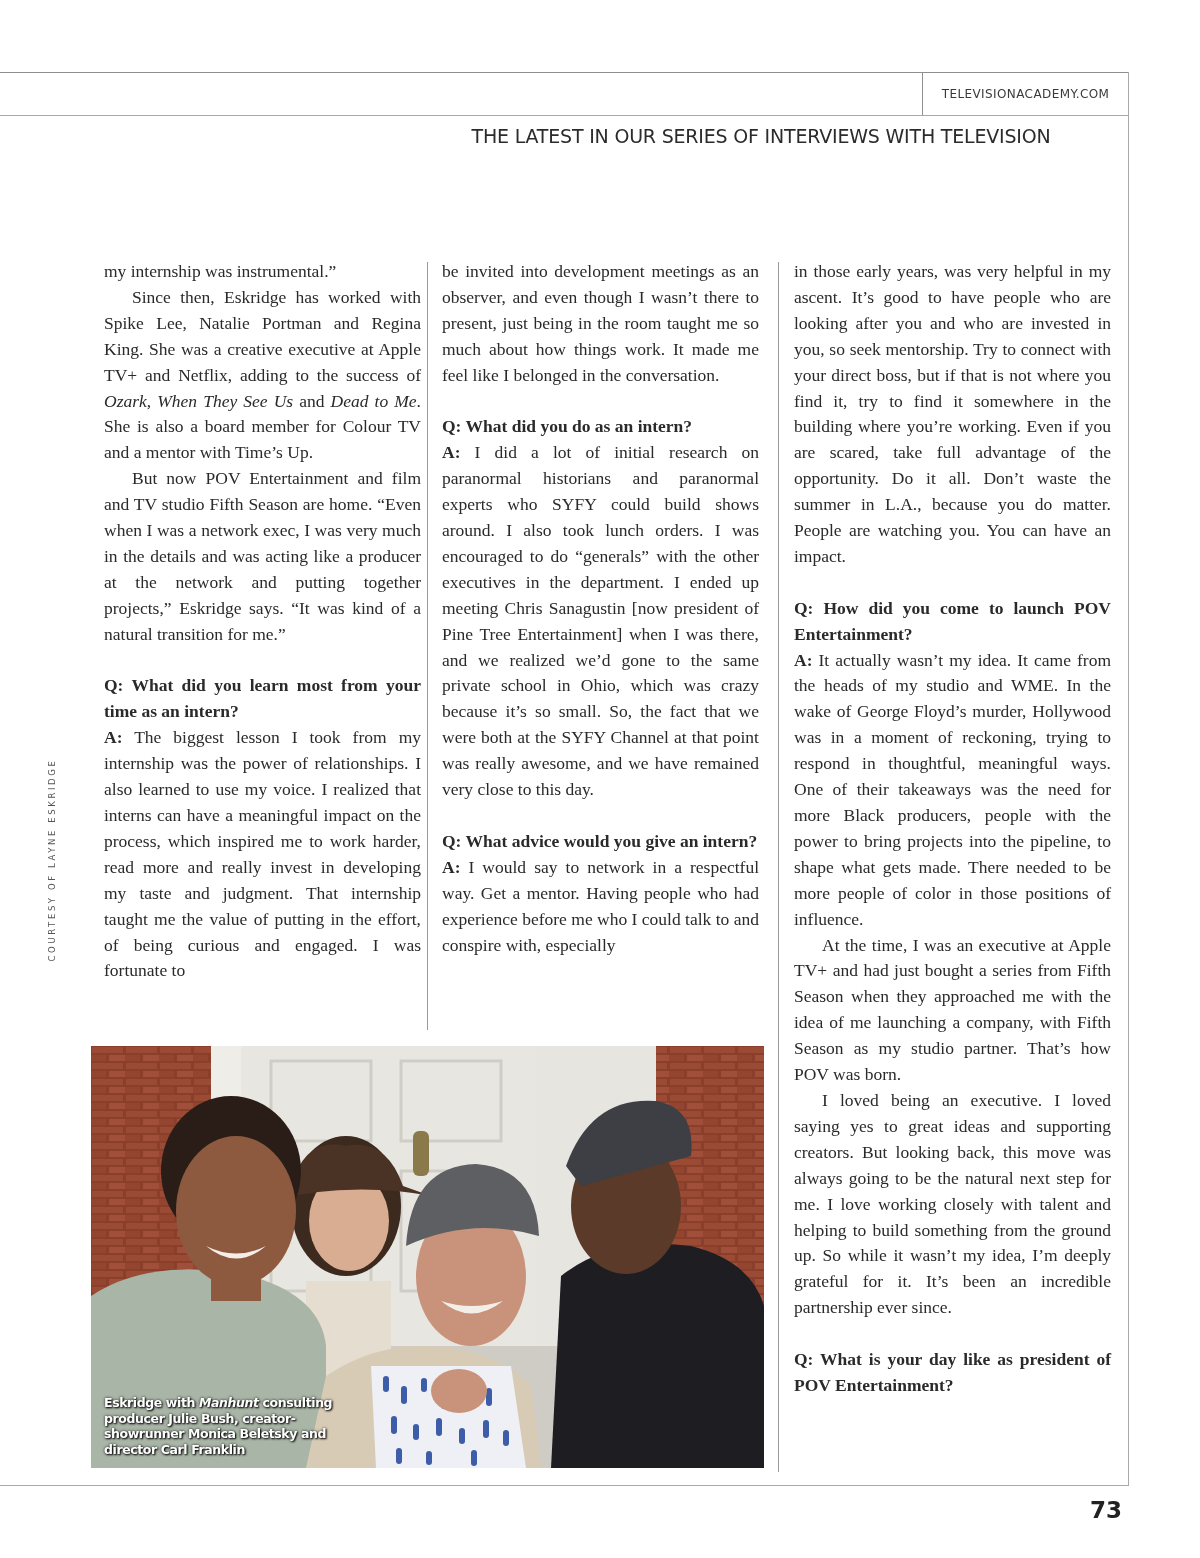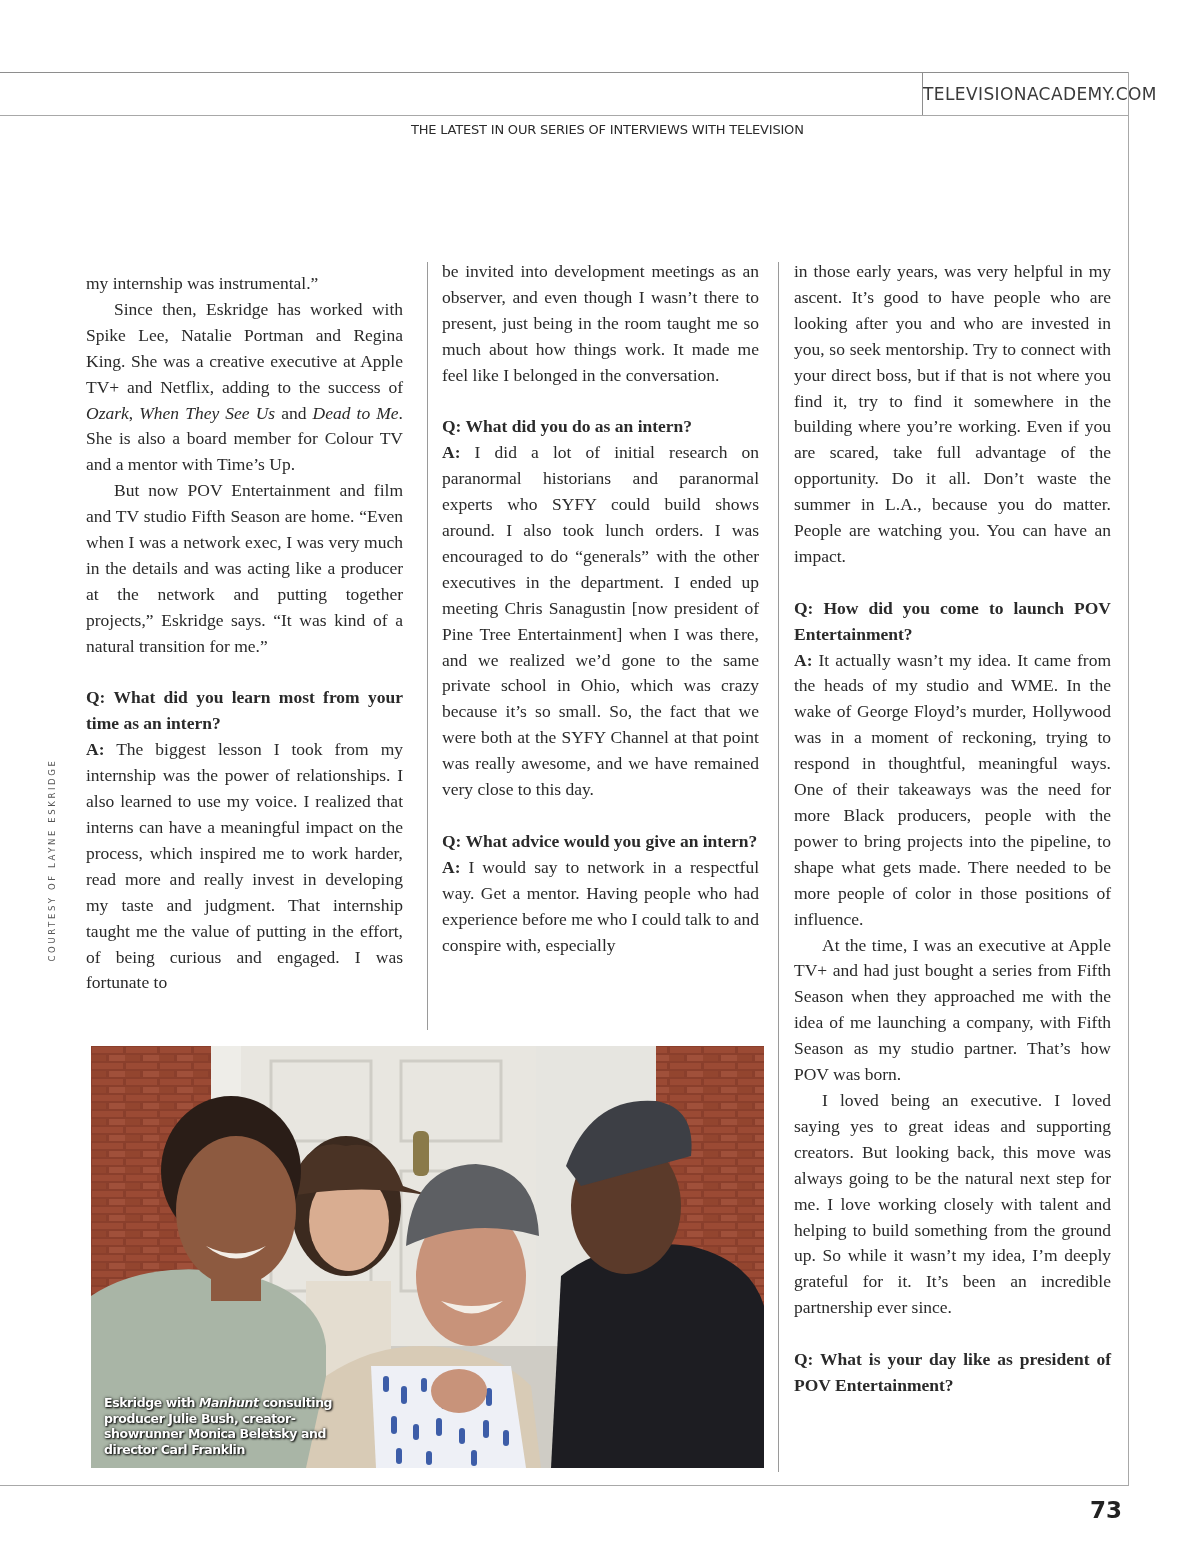--- a/index.html
+++ b/index.html
@@ -2,29 +2,29 @@
 <html><head>
 <meta charset="utf-8">
 <style>
   html, body { margin: 0; padding: 0; background: #ffffff; }
   body { width: 1200px; height: 1558px; position: relative; overflow: hidden; font-family: "Liberation Serif", serif; color: #2a2a2a; }
   .rule-top { position: absolute; left: 0; top: 72px; width: 1129px; height: 1px; background: #8e8e8e; }
   .rule-head { position: absolute; left: 0; top: 115px; width: 1129px; height: 1px; background: #a8a8a8; }
   .frame-right { position: absolute; left: 1128px; top: 72px; width: 1px; height: 1414px; background: #a8a8a8; }
   .frame-bottom { position: absolute; left: 0; top: 1485px; width: 1129px; height: 1px; background: #a8a8a8; }
   .site-divider { position: absolute; left: 922px; top: 72px; width: 1px; height: 43px; background: #8e8e8e; }
-  .site-url { position: absolute; left: 923px; top: 72px; width: 205px; height: 43px; line-height: 44px; text-align: center; font-family: "DejaVu Sans", sans-serif; font-size: 17px; letter-spacing: 0.4px; color: #3a3a3a; }
-  .deck { position: absolute; right: 89px; top: 117px; width: 700px; text-align: left; font-family: "DejaVu Sans", sans-serif; font-size: 13px; line-height: 26px; color: #2b2b2b; letter-spacing: -0.2px; }
+  .site-url { position: absolute; left: 923px; top: 72px; width: 205px; height: 43px; line-height: 44px; text-align: center; font-family: "DejaVu Sans", sans-serif; font-size: 12px; letter-spacing: 0.4px; color: #3a3a3a; }
+  .deck { position: absolute; right: 89px; top: 123px; width: 700px; text-align: center; font-family: "DejaVu Sans", sans-serif; font-size: 19px; line-height: 26px; color: #2b2b2b; letter-spacing: -0.2px; }
   .col { position: absolute; top: 259px; width: 317px; font-size: 17.5px; line-height: 25.9px; text-align: justify; }
   .col p { margin: 0; }
   .col p.ind { text-indent: 28px; }
   .col .gap { height: 25.9px; }
   .col .q { font-weight: bold; }
   .col .a { font-weight: bold; }
-  .c1 { left: 86px; margin-top: 12px; }
+  .c1 { left: 104px; }
   .c2 { left: 442px; }
   .c3 { left: 794px; }
   .vdiv { position: absolute; width: 1px; background: #9a9a9a; }
   .vdiv1 { left: 427px; top: 262px; height: 768px; }
   .vdiv2 { left: 778px; top: 262px; height: 1210px; }
   .credit { position: absolute; left: 52px; top: 860px; transform: translate(-50%, -50%) rotate(-90deg); font-family: "DejaVu Sans", sans-serif; font-size: 8.5px; letter-spacing: 2.6px; color: #555; white-space: nowrap; }
   .photo { position: absolute; left: 91px; top: 1046px; width: 673px; height: 422px; overflow: hidden; background: #b9b5ad; }
   .caption { position: absolute; left: 13px; bottom: 11px; width: 240px; font-family: "DejaVu Sans", sans-serif; font-weight: bold; font-size: 12.5px; line-height: 15.5px; color: #ffffff; text-shadow: 1px 1px 2px #000, 0 0 3px rgba(0,0,0,0.8); letter-spacing: -0.4px; }
   .caption em { font-style: italic; }
   .page-num { position: absolute; left: 1090px; top: 1497px; font-family: "DejaVu Sans", sans-serif; font-weight: bold; font-size: 23px; color: #222; }

